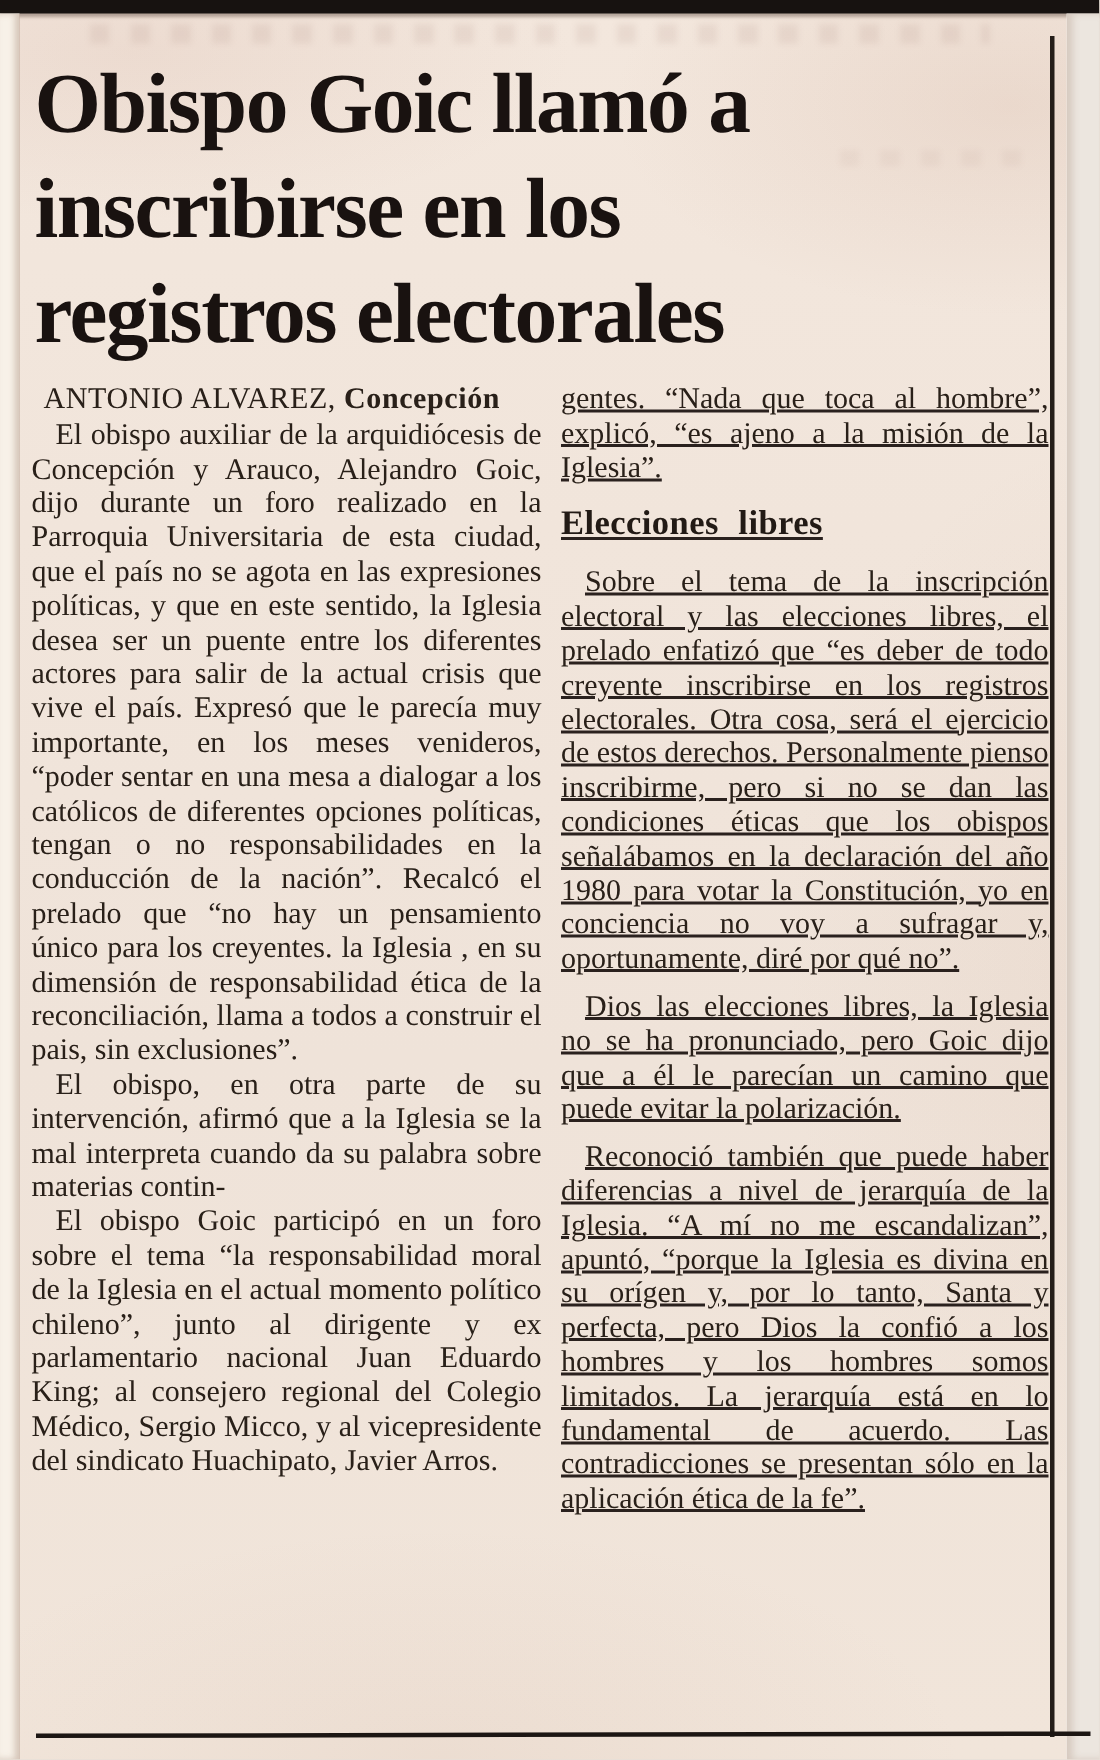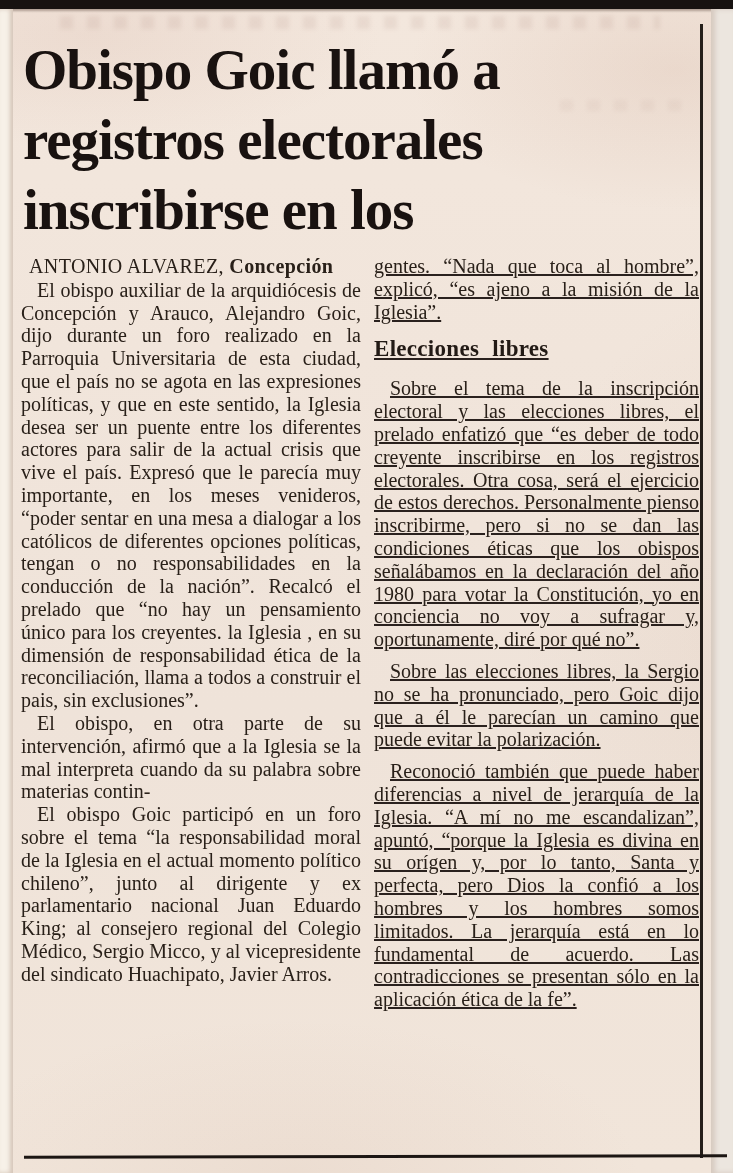--- a/index.html
+++ b/index.html
@@ -87,34 +87,34 @@
   <div class="ghost g2"></div>
   <div class="top-edge"></div>
   <div class="left-edge"></div>
   <div class="right-margin"></div>
   <div class="v-rule"></div>
   <div class="bottom-rule"></div>
 
   <div class="content">
     <h1 class="headline">
       <span>Obispo Goic llamó a</span>
+      <span>inscribirse en los</span>
       <span>registros electorales</span>
-      <span>inscribirse en los</span>
     </h1>
 
     <div class="cols">
       <div class="col left">
         <p class="byline"><span>ANTONIO ALVAREZ,</span> <span class="loc">Concepción</span></p>
         <p>El obispo auxiliar de la arquidiócesis de Concepción y Arauco, Alejandro Goic, dijo durante un foro realizado en la Parroquia Universitaria de esta ciudad, que el país no se agota en las expresiones políticas, y que en este sentido, la Iglesia desea ser un puente entre los diferentes actores para salir de la actual crisis que vive el país. Expresó que le parecía muy importante, en los meses venideros, “poder sentar en una mesa a dialogar a los católicos de diferentes opciones políticas, tengan o no responsabilidades en la conducción de la nación”. Recalcó el prelado que “no hay un pensamiento único para los creyentes. la Iglesia , en su dimensión de responsabilidad ética de la reconciliación, llama a todos a construir el pais, sin exclusiones”.</p>
         <p>El obispo, en otra parte de su intervención, afirmó que a la Iglesia se la mal interpreta cuando da su palabra sobre materias contin-</p>
         <p>El obispo Goic participó en un foro sobre el tema “la responsabilidad moral de la Iglesia en el actual momento político chileno”, junto al dirigente y ex parlamentario nacional Juan Eduardo King; al consejero regional del Colegio Médico, Sergio Micco, y al vicepresidente del sindicato Huachipato, Javier Arros.</p>
       </div>
 
       <div class="col right">
         <p class="noindent rp">gentes. “Nada que toca al hombre”, explicó, “es ajeno a la misión de la Iglesia”.</p>
         <h2 class="subhead">Elecciones libres</h2>
         <p class="rp">Sobre el tema de la inscripción electoral y las elecciones libres, el prelado enfatizó que “es deber de todo creyente inscribirse en los registros electorales. Otra cosa, será el ejercicio de estos derechos. Personalmente pienso inscribirme, pero si no se dan las condiciones éticas que los obispos señalábamos en la declaración del año 1980 para votar la Constitución, yo en conciencia no voy a sufragar y, oportunamente, diré por qué no”.</p>
-        <p class="rp">Sobre las elecciones libres, la Sergio no se ha pronunciado, pero Goic dijo que a él le parecían un camino que puede evitar la polarización.</p>
+        <p class="rp">Dios las elecciones libres, la Iglesia no se ha pronunciado, pero Goic dijo que a él le parecían un camino que puede evitar la polarización.</p>
         <p class="rp">Reconoció también que puede haber diferencias a nivel de jerarquía de la Iglesia. “A mí no me escandalizan”, apuntó, “porque la Iglesia es divina en su orígen y, por lo tanto, Santa y perfecta, pero Dios la confió a los hombres y los hombres somos limitados. La jerarquía está en lo fundamental de acuerdo. Las contradicciones se presentan sólo en la aplicación ética de la fe”.</p>
       </div>
     </div>
   </div>
 </div>
 
 </body></html>

